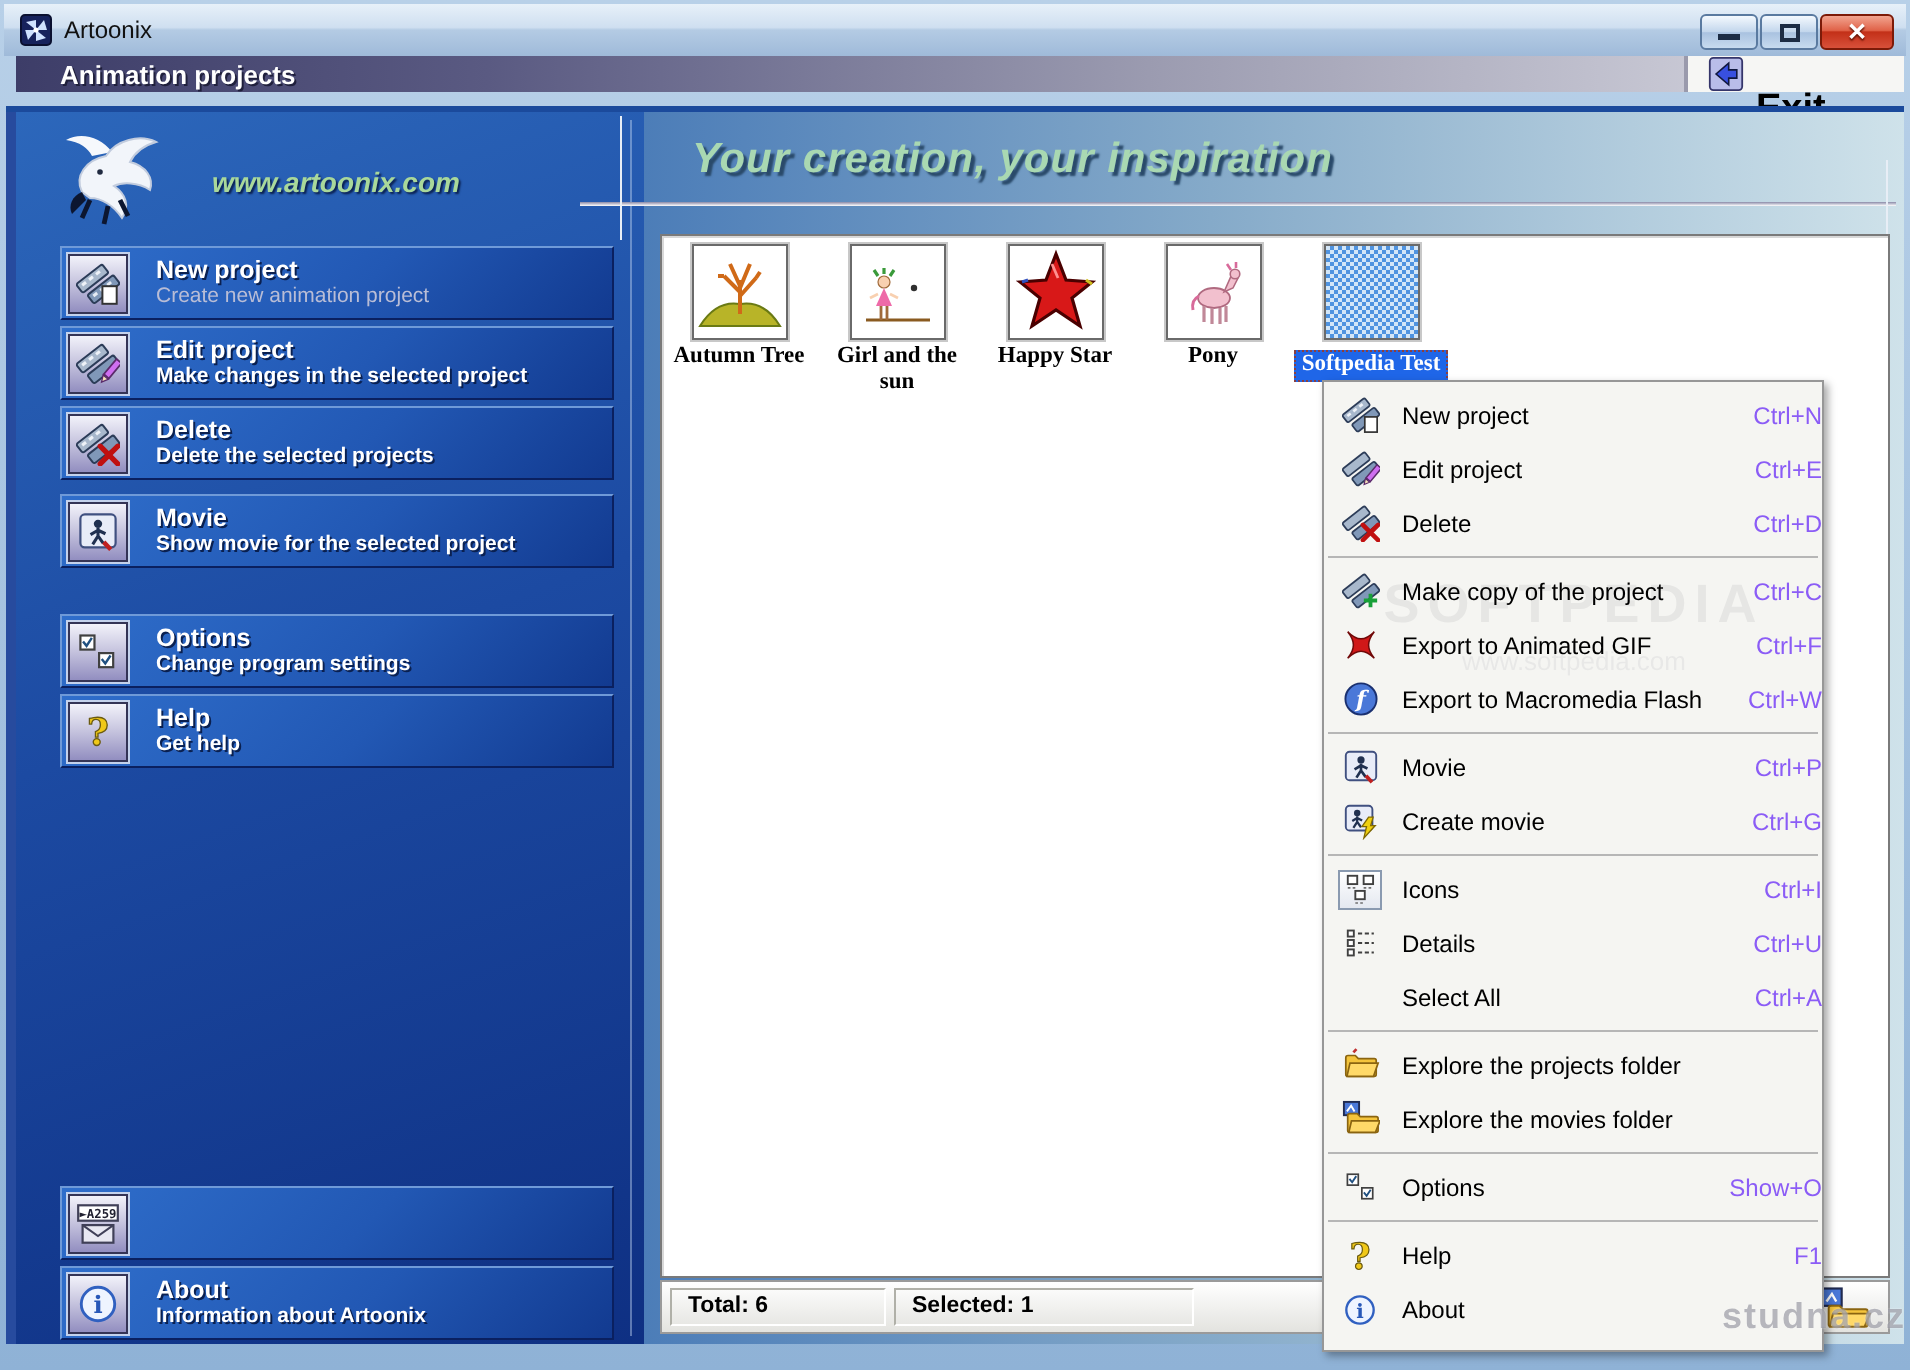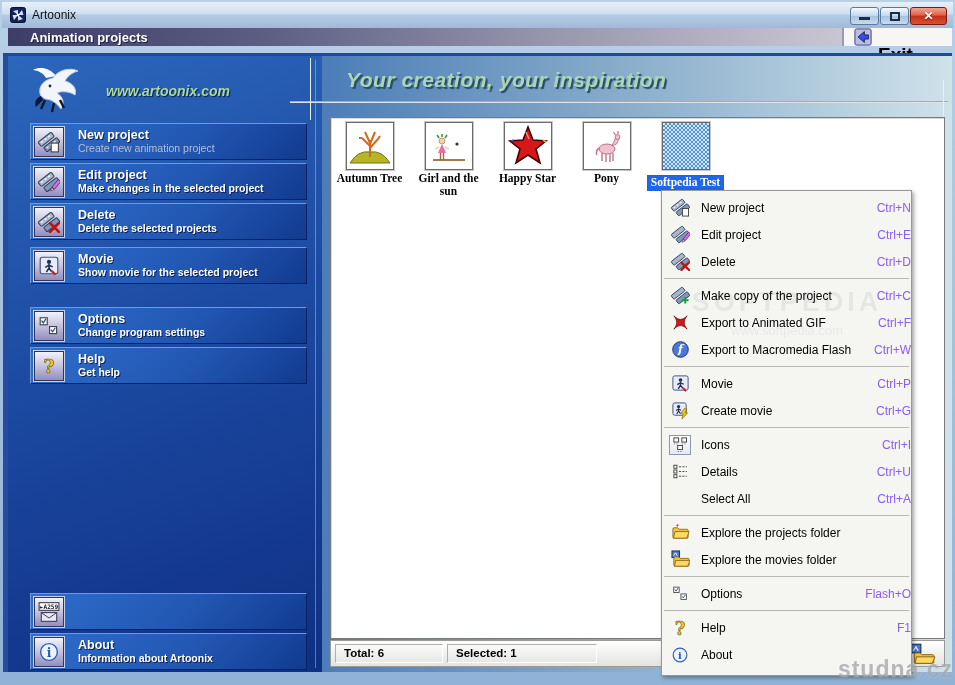--- a/index.html
+++ b/index.html
@@ -92,21 +92,21 @@
   .mi-icon.pressed { background:linear-gradient(180deg,#ffffff,#e4e8f0); border:1px solid #8a9ab0; }
   .mi-label { flex:1; font-size:12px; color:#000; margin-left:10px; }
   .mi-shortcut { font-size:12px; color:#8b5cf6; }
   .msep { height:1px; background:#b6b6b6; margin:3px 2px 3px 2px; }
 
   
   .wm-soft { position:absolute; left:10px; top:96px; width:230px; text-align:center;
     font-size:27px; font-weight:bold; letter-spacing:4px; color:rgba(40,40,60,.07); pointer-events:none; }
   .wm-soft-url { position:absolute; left:10px; top:132px; width:230px; text-align:center;
     font-size:13px; color:rgba(40,40,60,.06); pointer-events:none; }
-  .wm-studna { position:absolute; right:2px; bottom:2px; font-size:23px; font-weight:bold;
+  .wm-studna { position:absolute; right:2px; bottom:16px; font-size:18px; font-weight:bold;
     color:rgba(125,125,138,.55); letter-spacing:1px; z-index:30; pointer-events:none;
     text-shadow:0 0 1px rgba(255,255,255,.6); }
   svg { display:block; }
 </style>
 </head>
 <body>
 
 <div class="frame">
 
   <div class="titlebar">
@@ -553,21 +553,21 @@
       <div class="menu-item">
         <span class="mi-icon">
             <svg width="17" height="17" viewBox="0 0 20 20">
               <rect x="2" y="2.5" width="6.4" height="6.4" fill="#fff" stroke="#404040"></rect>
               <path d="M3.2 5.2 l1.6 2 2.4 -3.6" stroke="#205080" stroke-width="1.1" fill="none"></path>
               <rect x="10.5" y="10.5" width="6.4" height="6.4" fill="#fff" stroke="#404040"></rect>
               <path d="M11.7 13.2 l1.6 2 2.4 -3.6" stroke="#205080" stroke-width="1.1" fill="none"></path>
             </svg>
           </span>
         <span class="mi-label">Options</span>
-        <span class="mi-shortcut">Flash+O</span>
+        <span class="mi-shortcut">Show+O</span>
       </div>
 
       <div class="msep"></div>
 
       <div class="menu-item">
         <span class="mi-icon">
             <svg width="20" height="20" viewBox="0 0 20 20">
               <text x="10" y="16.5" text-anchor="middle" font-family="DejaVu Serif, serif" font-size="18" font-weight="bold" fill="#f0c818" stroke="#6a5a10" stroke-width="0.6">?</text>
             </svg>
           </span>

